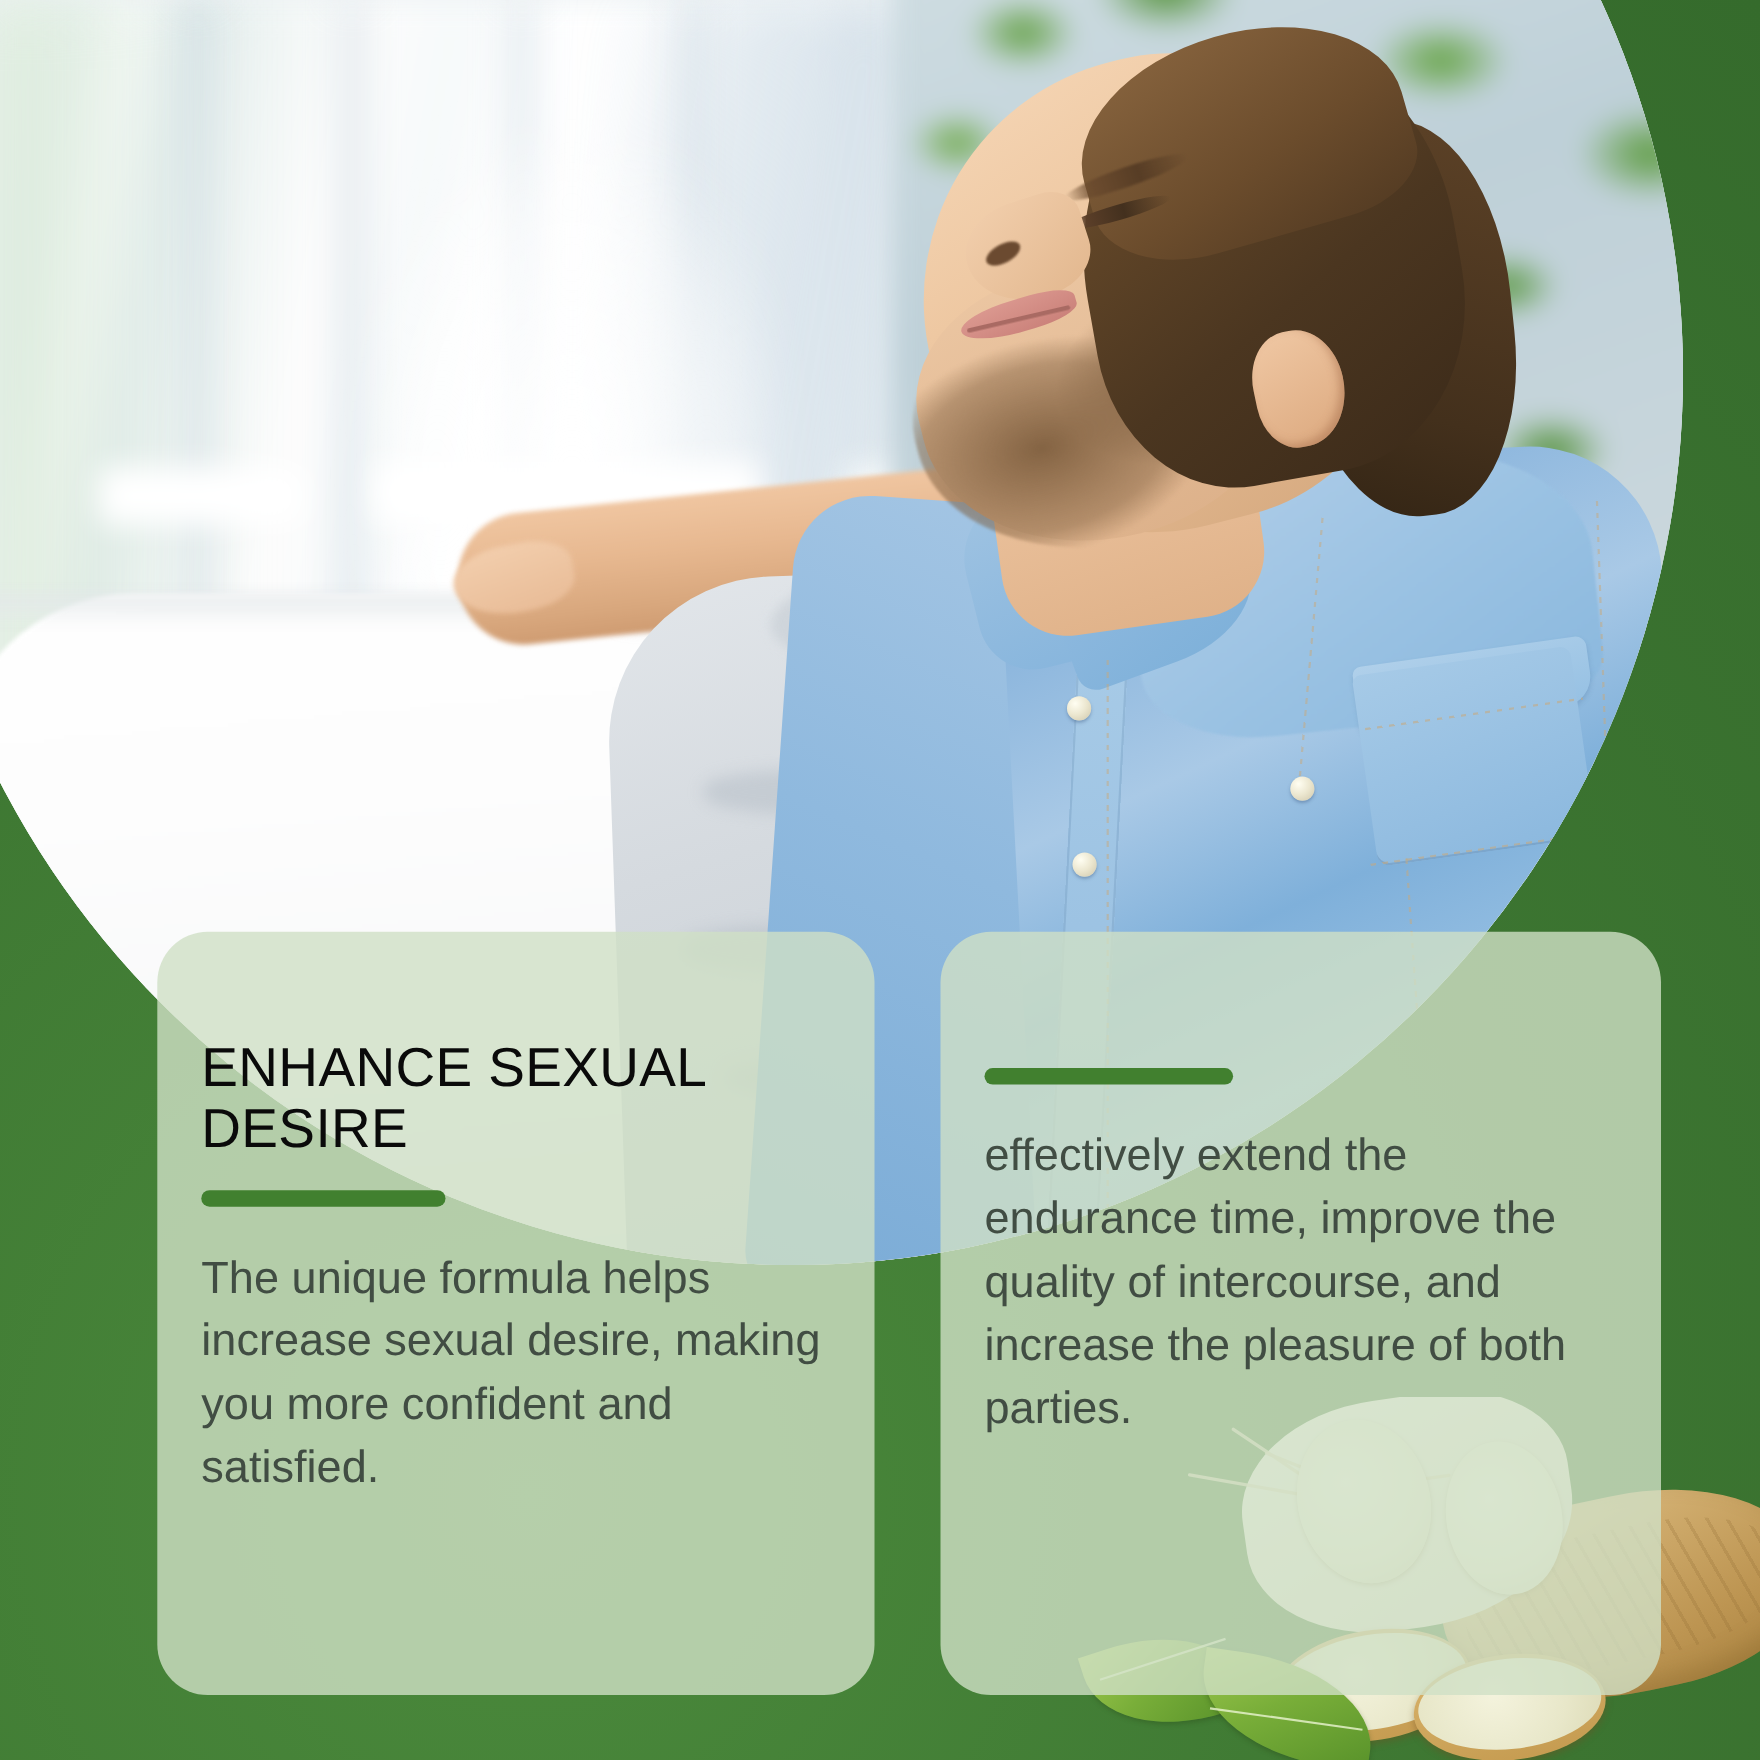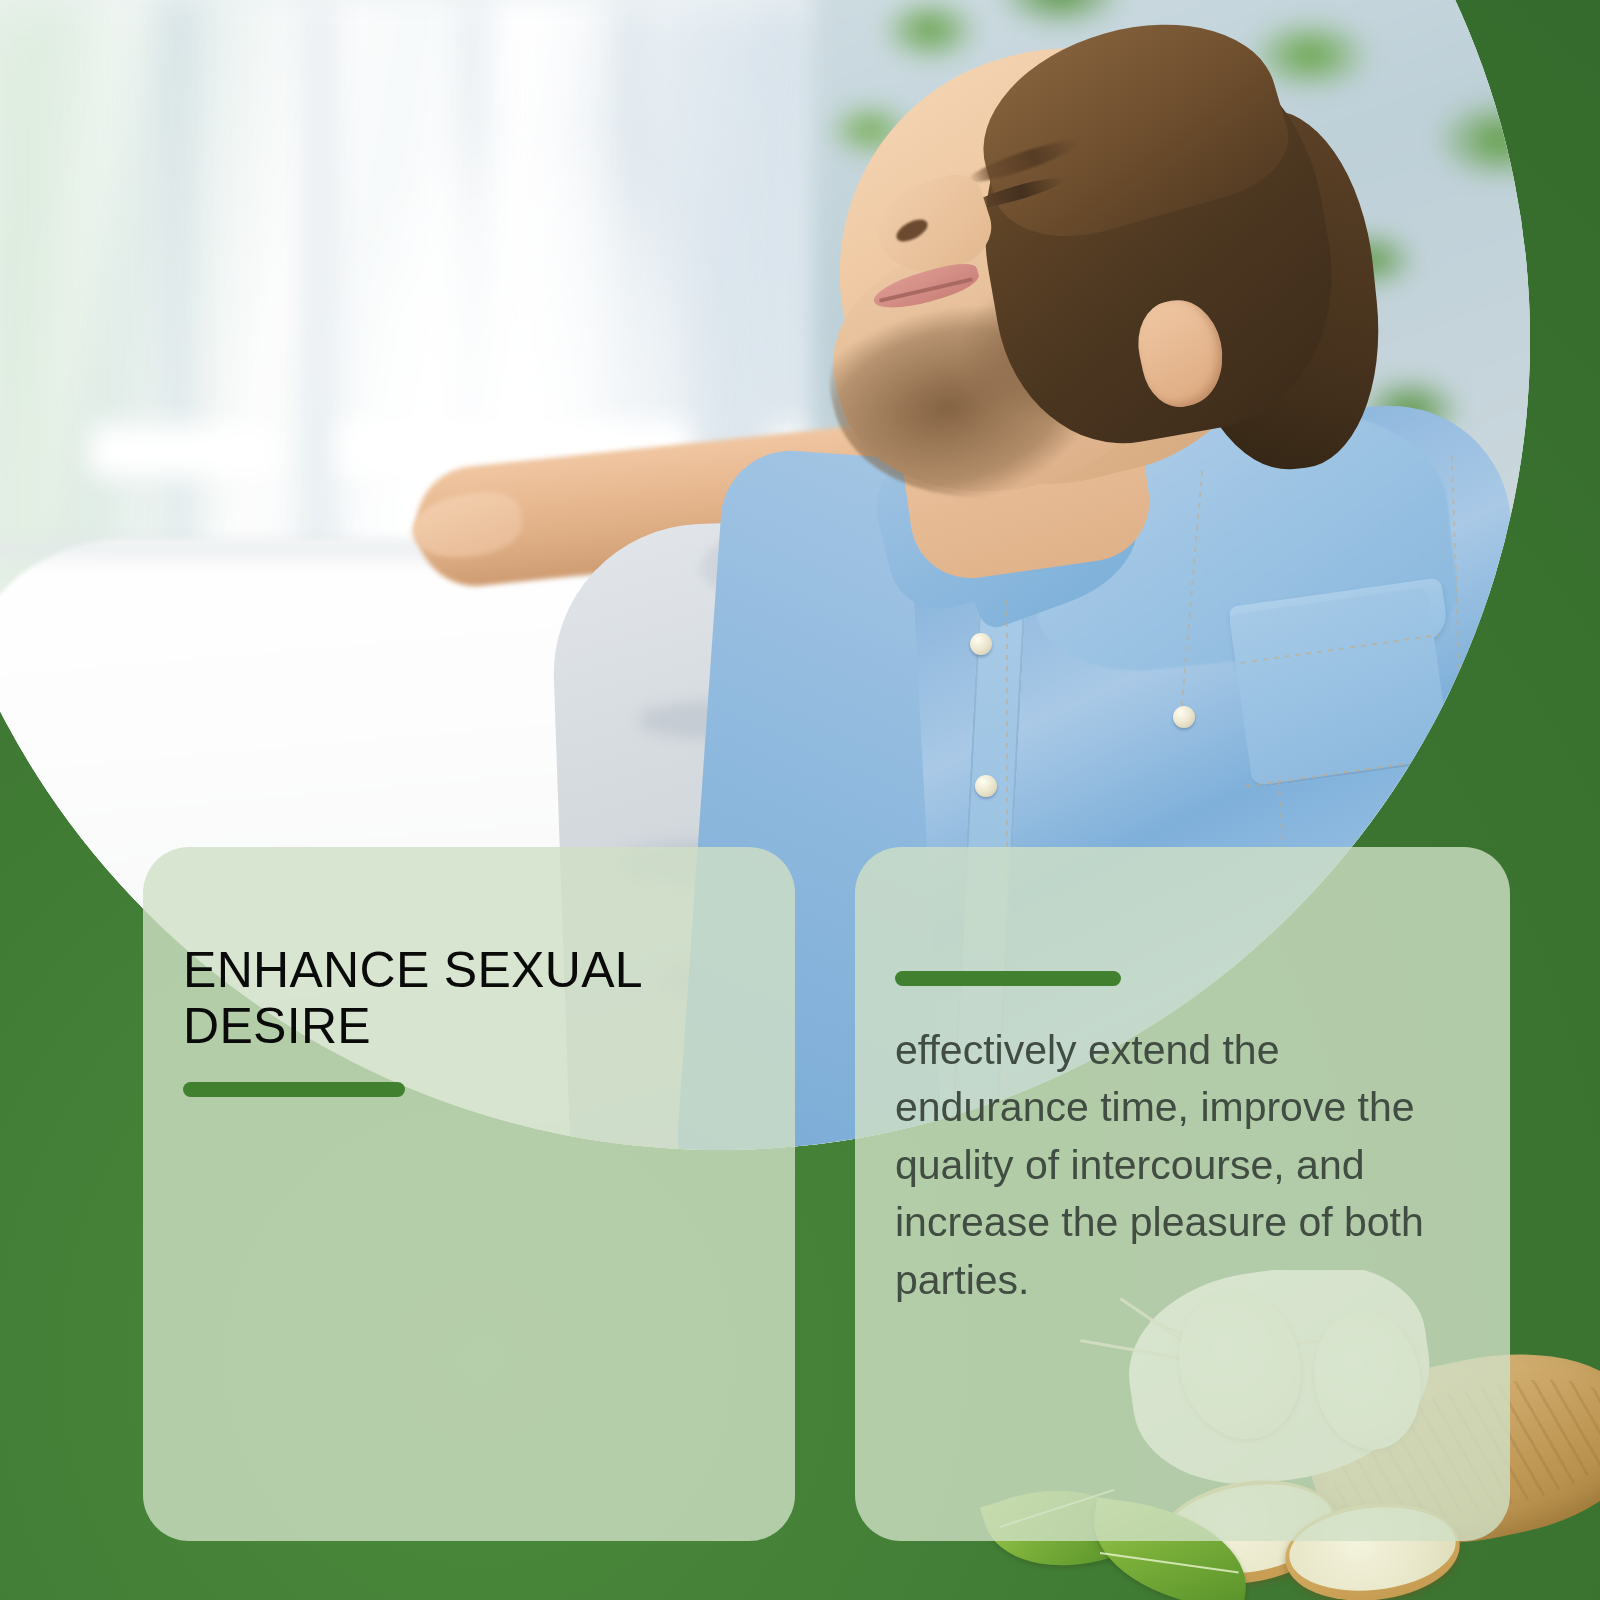--- a/index.html
+++ b/index.html
@@ -517,20 +517,21 @@
   <div class="leaf-vein" style="right:480px; bottom:72px; width:120px; transform:rotate(-18deg);"></div>
   <div class="leaf" style="right:350px; bottom:0px; width:160px; height:92px; transform:rotate(8deg);"></div>
   <div class="leaf-vein" style="right:360px; bottom:46px; width:140px; transform:rotate(8deg);"></div>
 </div>
 
 <div class="cards">
 
   <div class="card card-left">
     <div class="card-title">ENHANCE SEXUAL DESIRE</div>
     <div class="card-rule"></div>
+    <div class="card-body">The unique formula helps increase sexual desire, making you more confident and satisfied.</div>
   </div>
 
   <div class="card card-right">
     <div class="card-rule"></div>
     <div class="card-body"> effectively extend the endurance time, improve the quality of intercourse, and increase the pleasure of both parties.</div>
   </div>
 
 </div>
 
 </body></html>

